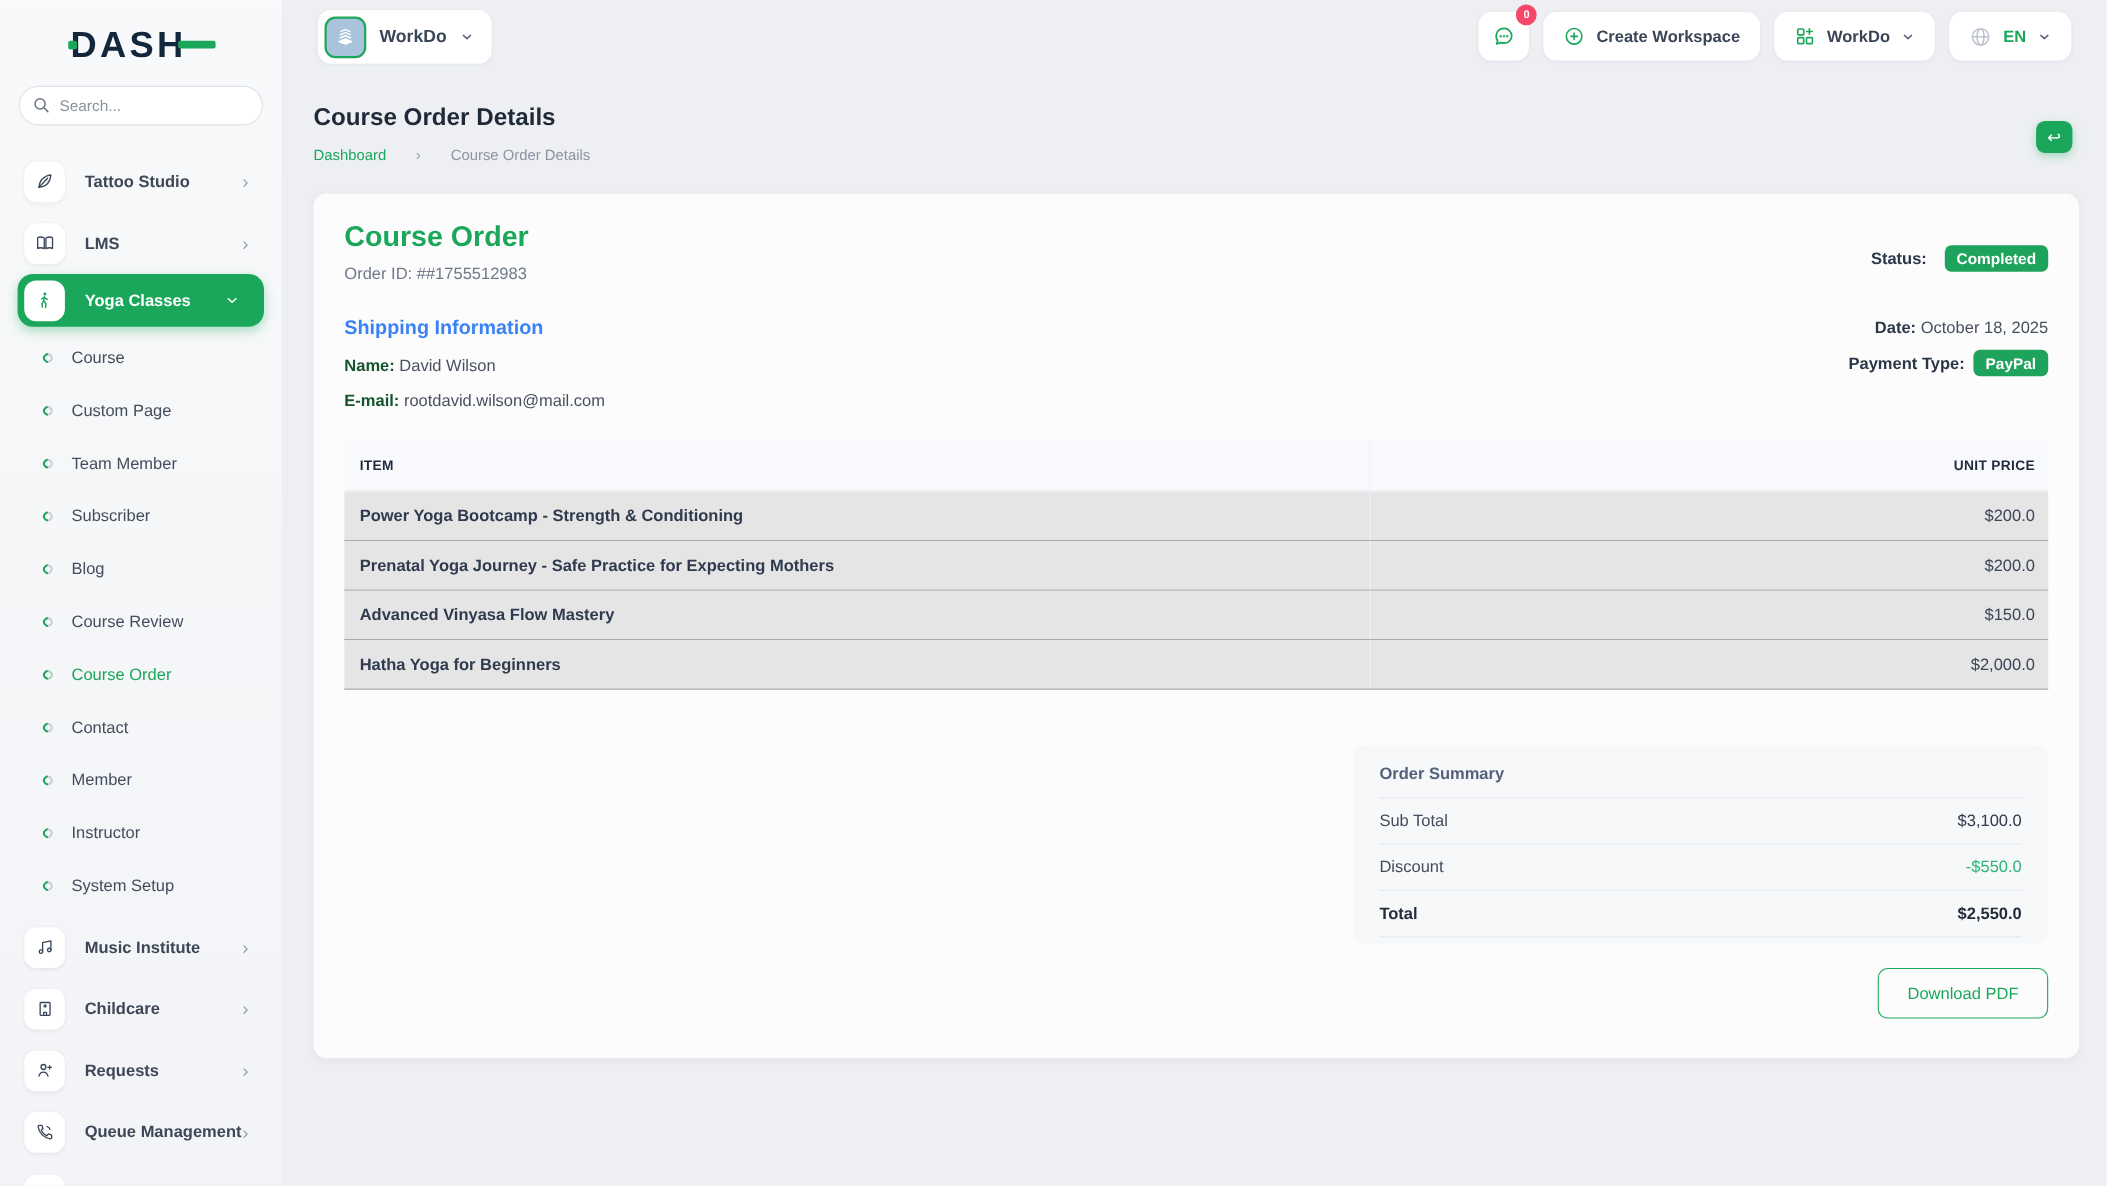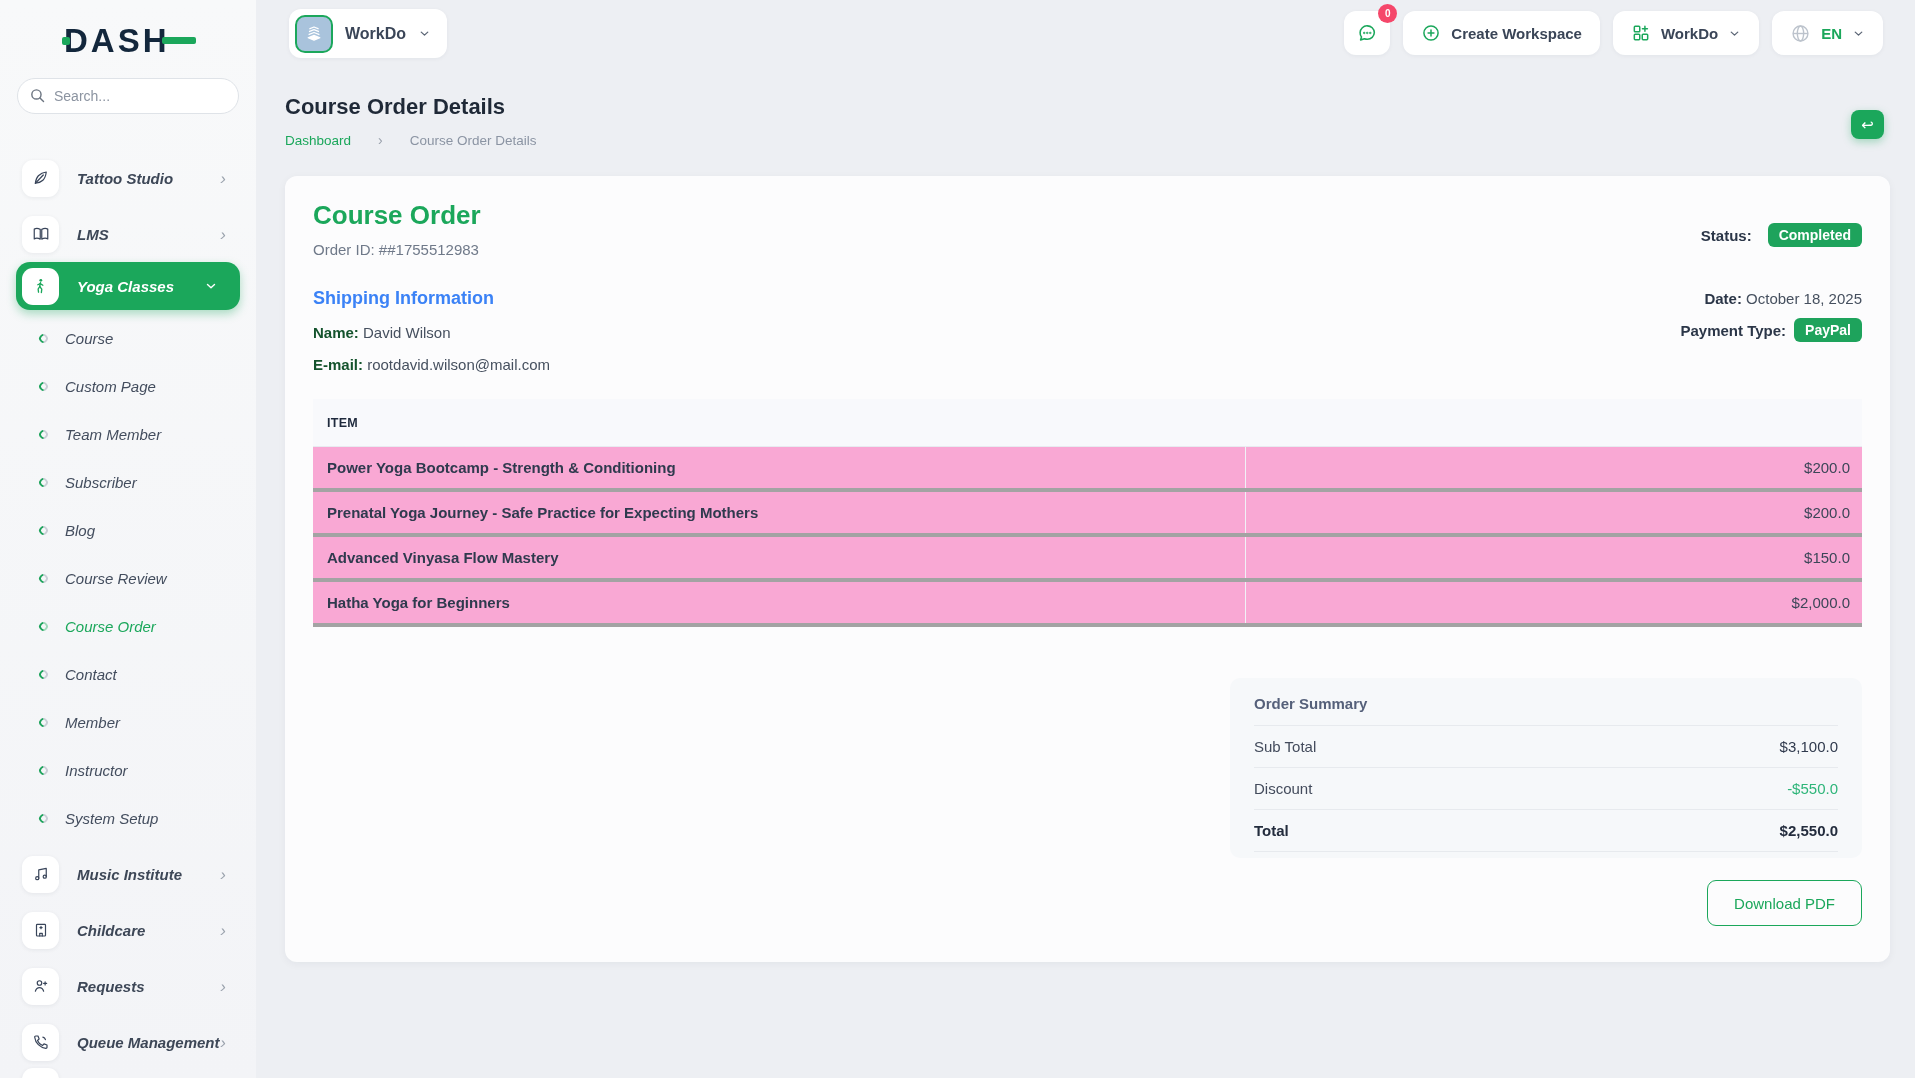--- a/index.html
+++ b/index.html
@@ -13,21 +13,21 @@
   .logo { position:absolute; left:64px; top:22px; font-size:33px; font-weight:800;
           letter-spacing:3px; color:#13273c; cursor:pointer; }
   .logo .logo-bar { position:absolute; right:-26px; top:15px; width:34px; height:7px; background:#1ba75b; border-radius:2px; }
   .logo .logo-dot { position:absolute; left:-2px; top:15px; width:8px; height:8px; background:#1ba75b; border-radius:2px; }
   .search-wrap { position:absolute; left:17px; top:78px; width:222px; height:36px; }
   .search-wrap input { width:100%; height:100%; border:1px solid #dfe3e8; border-radius:18px;
           background:#fff; padding:0 12px 0 36px; font-size:14px; color:#39455a; outline:none;
           font-family:"Liberation Sans","DejaVu Sans",sans-serif; }
   .search-wrap input::placeholder { color:#8b93a0; }
   .search-wrap .s-icon { position:absolute; left:12px; top:9px; width:17px; height:17px; }
-  .nav { position:absolute; left:0; top:150px; width:256px;font-style:italic; }
+  .nav { position:absolute; left:0; top:137px; width:256px; }
   .nav-item { display:flex; align-items:center; height:56px; padding-left:22px; cursor:pointer; position:relative; }
   .icon-box { width:37px; height:37px; background:#fff; border-radius:11px; display:flex;
               align-items:center; justify-content:center; box-shadow:0 1px 4px rgba(25,39,62,.07);
               color:#39455a; flex:0 0 auto; }
   .nav-label { margin-left:18px; font-size:15px; font-weight:600; color:#3d4757; }
   .chev { position:absolute; right:30px; color:#9aa2ad; font-size:17px; line-height:1; }
   .nav-item.active-group { margin:0 16px; padding-left:6px; height:48px; width:224px;
         background:#1ba75b; border-radius:14px; box-shadow:0 4px 10px rgba(27,167,91,.35); }
   .nav-item.active-group .icon-box { box-shadow:none; color:#1ba75b; }
   .nav-item.active-group .nav-label { color:#fff; }
@@ -92,21 +92,21 @@
   .ship-right { text-align:right; }
   .date-line { font-size:15px; color:#46505f; margin-top:2px; }
   .pay-line { margin-top:11px; display:flex; align-items:center; gap:8px; justify-content:flex-end; }
 
   
   .items-table { margin-top:26px; width:100%; }
   .t-head { display:grid; grid-template-columns:60.2% 39.8%; background:#f8f9fc;
             border-bottom:1px solid #e8ebf0; height:48px; align-items:center; }
   .t-head > div { font-size:12.5px; font-weight:700; color:#1f2a3d; letter-spacing:.3px; }
   .t-row { display:grid; grid-template-columns:60.2% 39.8%; height:45px; align-items:center;
-           border-bottom:4px solid #a3a3a3; background:#f9a8d4; }
+           border-bottom:1px solid #a3a3a3; background:#e5e5e5; }
   .cell-item { padding-left:14px; font-size:15px; font-weight:600; color:#2f3a4e; }
   .cell-price { padding-right:12px; text-align:right; font-size:15px; color:#3c4658;
                 border-left:1px solid #f0f2f6; height:100%; display:flex; align-items:center;
                 justify-content:flex-end; }
   .t-head .cell-price { font-weight:700; color:#1f2a3d; font-size:12.5px; }
 
   
   .summary { margin-top:51px; margin-left:auto; width:632px; background:#f6f8fa; border-radius:10px;
              padding:0 24px 6px 24px; }
   .summary-title { padding:17px 0 13px; font-size:15px; font-weight:700; color:#55607a;
@@ -406,20 +406,21 @@
         <div class="pay-line">
           <span class="lbl-b">Payment Type:</span>
           <span class="badge-green">PayPal</span>
         </div>
       </div>
     </div>
 
     <div class="items-table">
       <div class="t-head">
         <div class="cell-item">ITEM</div>
+        <div class="cell-price">UNIT PRICE</div>
       </div>
       <div class="t-row">
         <div class="cell-item">Power Yoga Bootcamp - Strength &amp; Conditioning</div>
         <div class="cell-price">$200.0</div>
       </div>
       <div class="t-row">
         <div class="cell-item">Prenatal Yoga Journey - Safe Practice for Expecting Mothers</div>
         <div class="cell-price">$200.0</div>
       </div>
       <div class="t-row">

